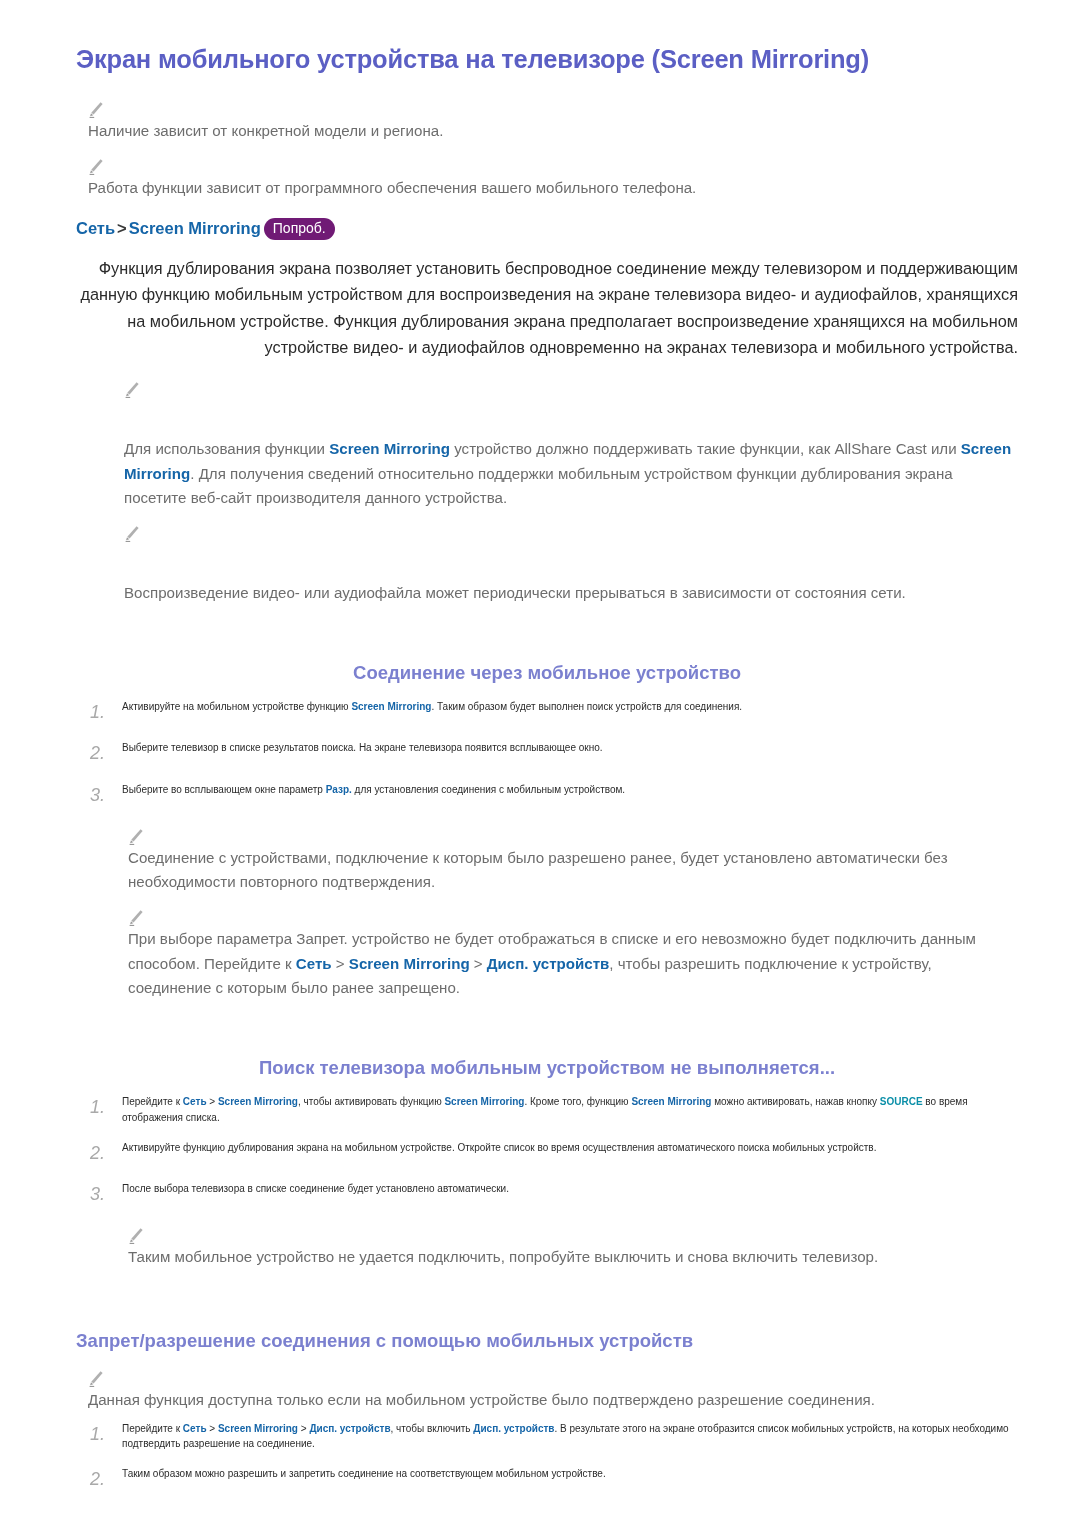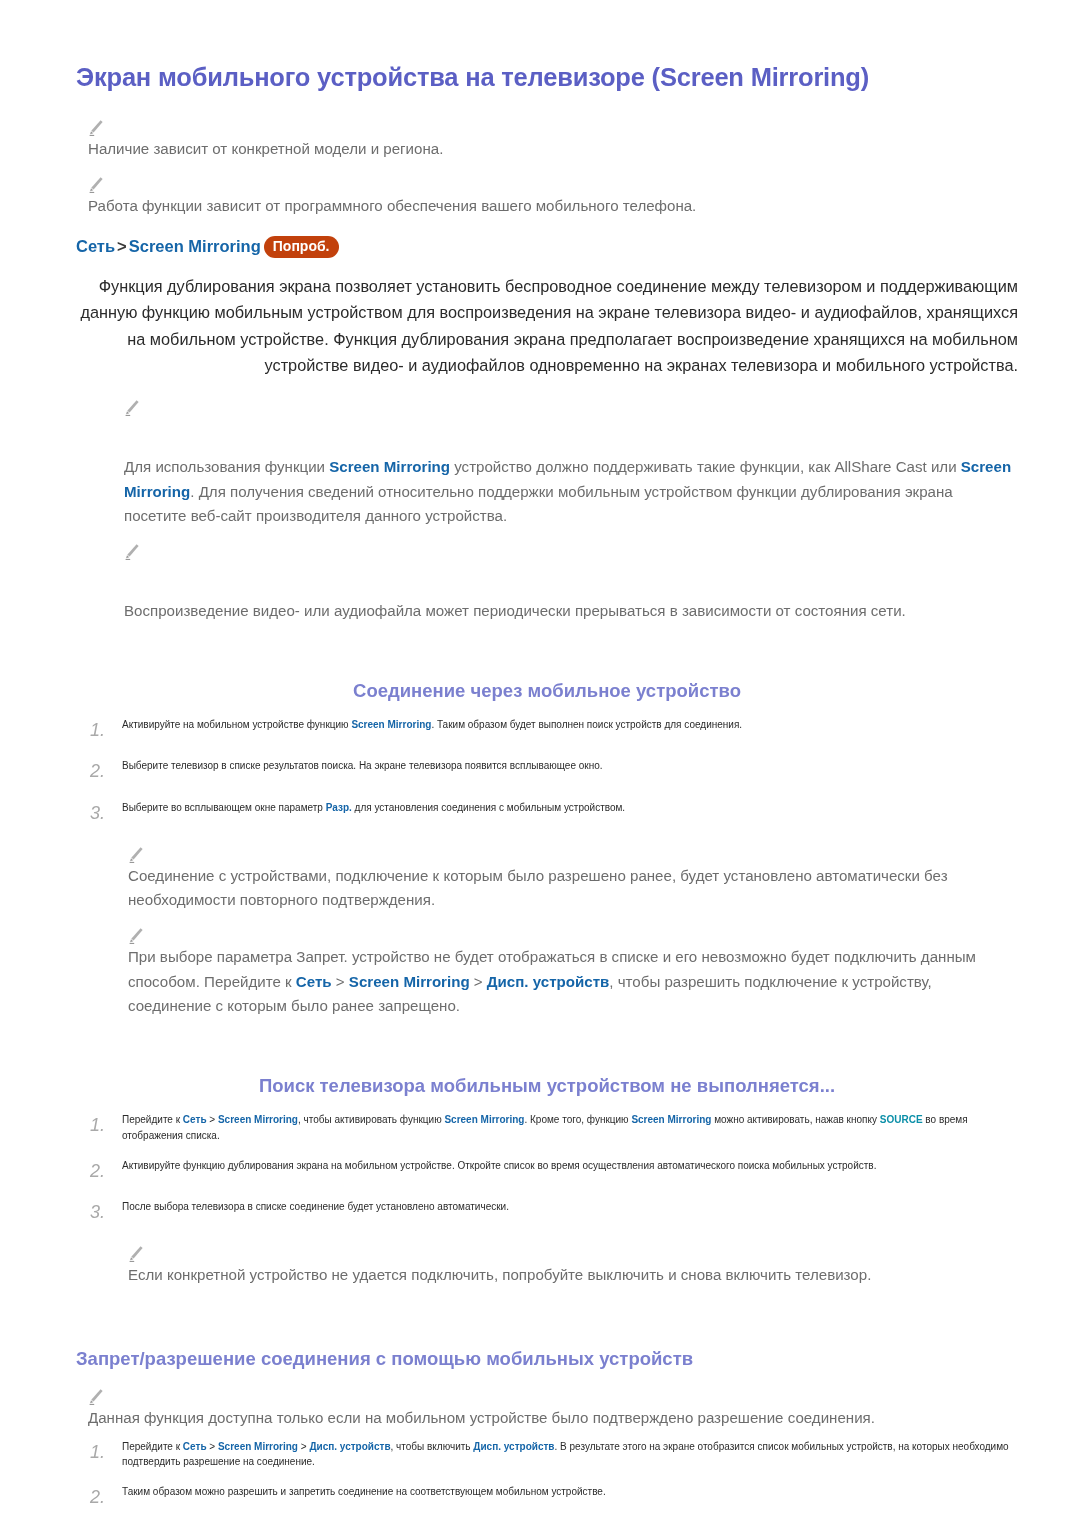--- a/index.html
+++ b/index.html
@@ -13,21 +13,21 @@
     height: 1527px;
     font-family: "Liberation Sans", "DejaVu Sans", sans-serif;
     color: #2b2b2b;
     -webkit-font-smoothing: antialiased;
   }
   .page {
     position: relative;
     width: 1080px;
     height: 1527px;
     box-sizing: border-box;
-    padding: 62px 62px 0 76px;
+    padding: 44px 62px 0 76px;
     overflow: hidden;
   }
 
   
   .doc-title {
     font-size: 25.5px;
     font-weight: bold;
     color: #5b5fc4;
     letter-spacing: -0.2px;
     margin: 0 0 22px 0;
@@ -52,24 +52,24 @@
     line-height: 1.5;
     display: block;
   }
   .breadcrumb .sep {
     color: #3a3a3a;
     font-weight: bold;
     padding: 0 2px;
   }
   .badge {
     display: inline-block;
-    background: #c2410c;
+    background: #701a75;
     color: #ffffff;
     font-size: 14px;
-    font-weight: bold;
+    font-weight: normal;
     border-radius: 11px;
     padding: 1px 9px 2px 9px;
     line-height: 1.35;
     vertical-align: 1px;
     margin-left: 3px;
   }
 
   
   p.body {
     font-size: 16.3px;
@@ -268,21 +268,21 @@
     <div class="note lvl2">
       <span class="pencil">
         <svg width="16" height="18" viewBox="0 0 16 18">
             <g fill="#b0b0b0">
               <path d="M12.6 1.2 L14.6 3.0 L5.6 13.6 L3.3 11.7 Z"></path>
               <path d="M3.0 12.3 L5.2 14.2 L2.1 15.3 Z" fill="#9a9a9a"></path>
               <path d="M1.6 15.9 L6.2 15.9 L6.2 16.9 L1.6 16.9 Z" fill="#8d8d8d"></path>
             </g>
           </svg>
       </span>
-      <span class="ntext">Если конкретной устройство не удается подключить, попробуйте выключить и снова включить телевизор.</span>
+      <span class="ntext">Таким мобильное устройство не удается подключить, попробуйте выключить и снова включить телевизор.</span>
     </div>
   </div>
 
   <h2 class="section-title sec-gap-xl">Запрет/разрешение соединения с помощью мобильных устройств</h2>
 
   <div class="note lvl0 tight">
     <span class="pencil">
       <svg width="16" height="18" viewBox="0 0 16 18">
           <g fill="#b0b0b0">
             <path d="M12.6 1.2 L14.6 3.0 L5.6 13.6 L3.3 11.7 Z"></path>

